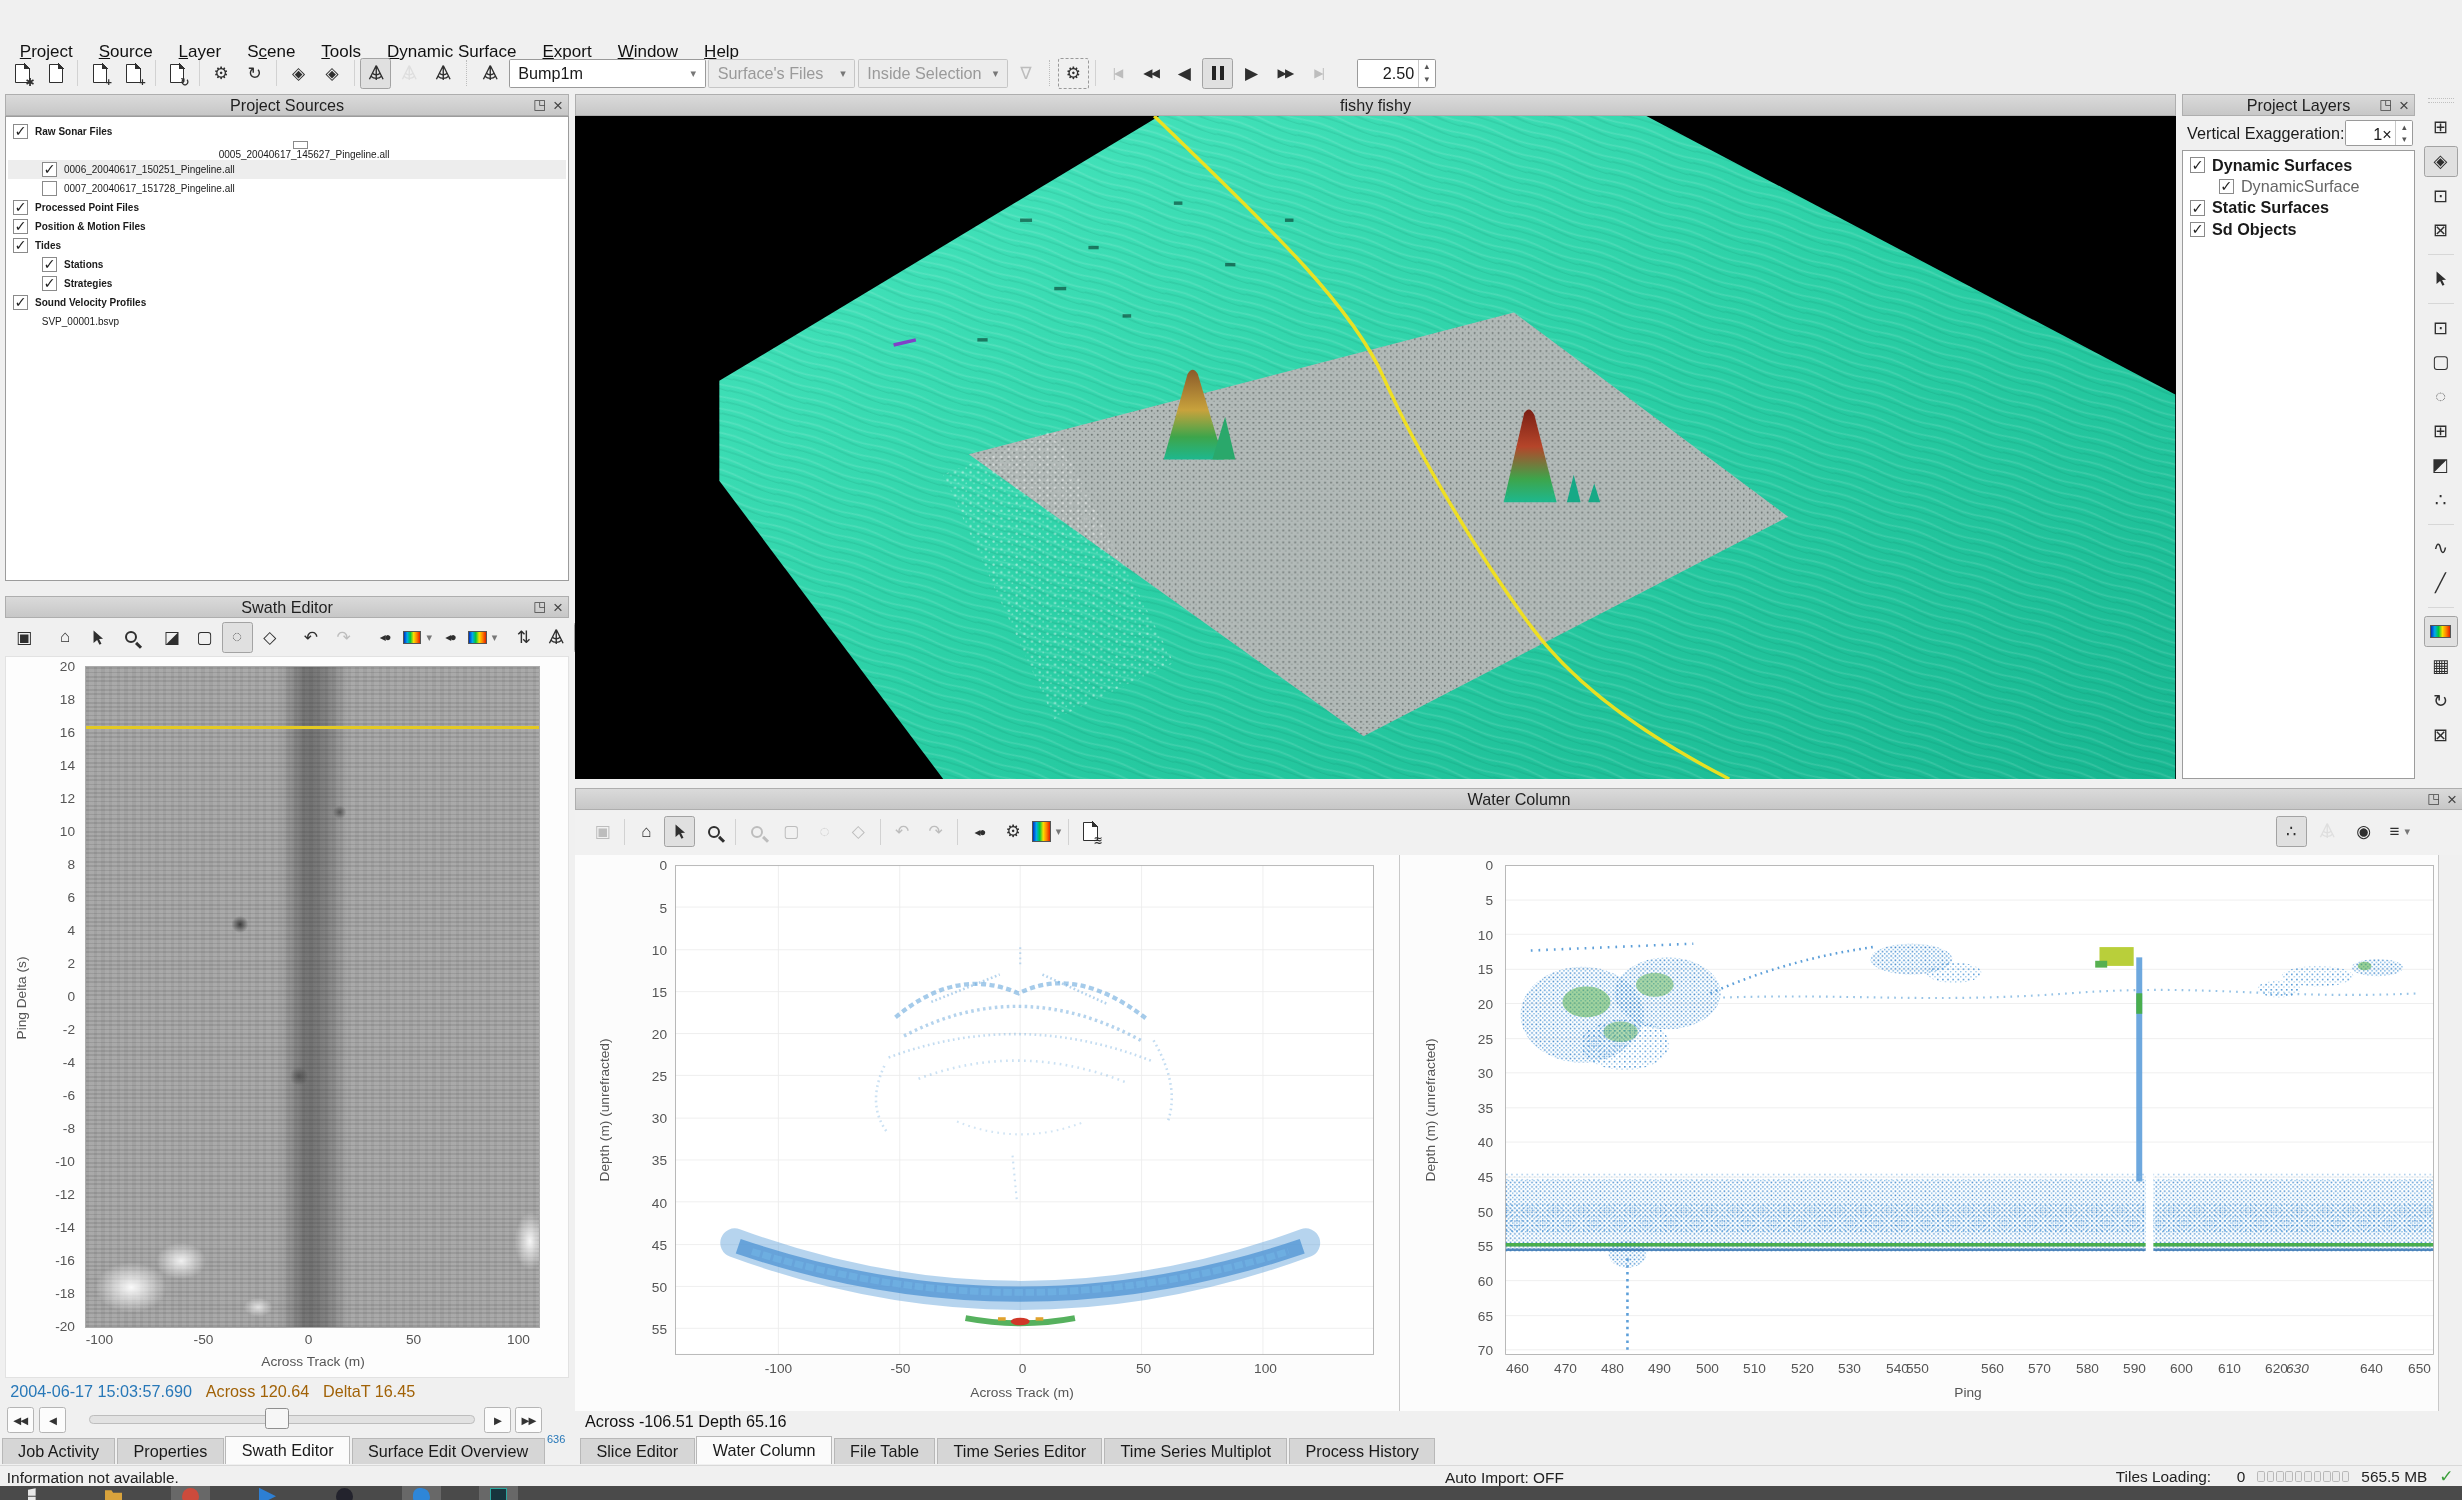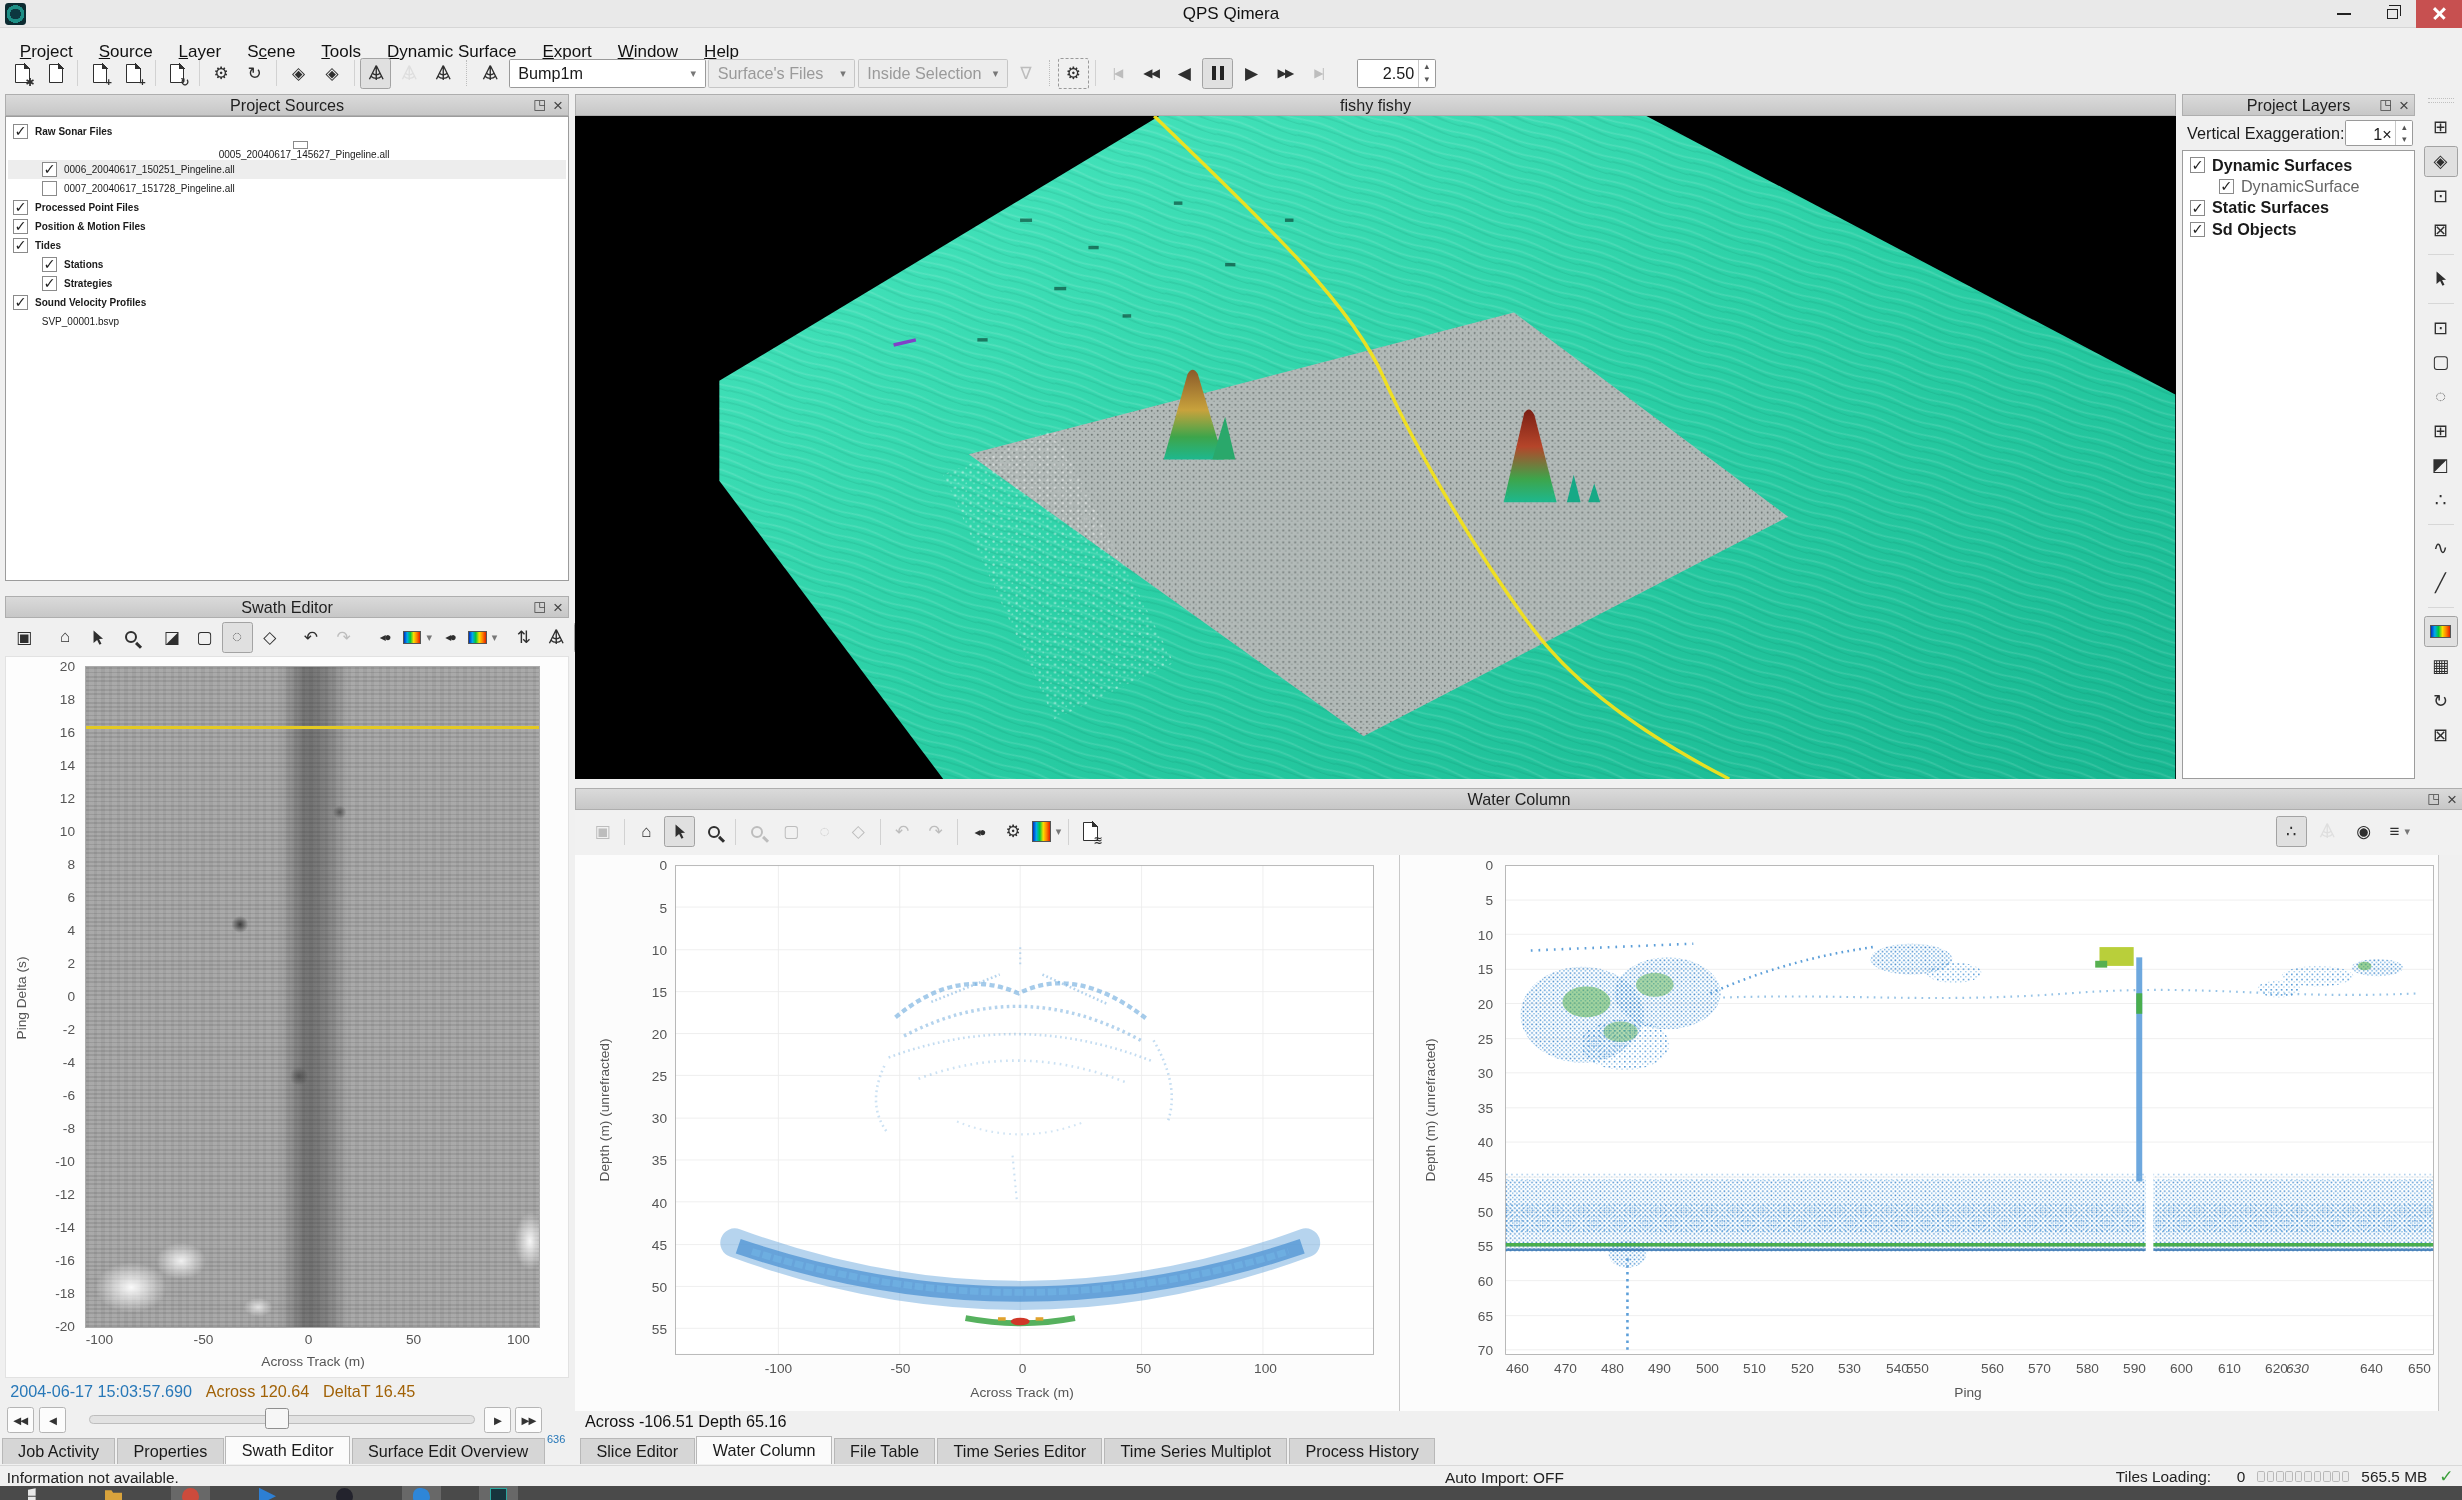--- a/index.html
+++ b/index.html
@@ -145,33 +145,20 @@
   .shape-folder { clip-path:polygon(0 15%, 38% 15%, 48% 30%, 100% 30%, 100% 100%, 0 100%); }
   .shape-win { clip-path:polygon(0 12%, 45% 4%, 45% 47%, 0 47%, 0 53%, 45% 53%, 45% 96%, 0 88%); background:#e8e8e8 !important; }
   .shape-square { border:1.7px solid #2aa8a0; }
   .shape-blob { border-radius:40% 55% 50% 45%; }
 </style>
 </head>
 <body>
 
 <div id="root">
 
-  <div id="titlebar">
-    <div id="app-icon"></div>
-    <div id="win-title">QPS Qimera</div>
-    <button class="wbtn" id="btn-min">
-        <i></i>
-      </button>
-    <button class="wbtn" id="btn-restore">
-        <i></i>
-      </button>
-    <button class="wbtn" id="btn-close">
-        <i></i>
-      </button>
-  </div>
 
   <div id="menubar">
       <button class="menu-item"><u>P</u>roject</button>
       <button class="menu-item"><u>S</u>ource</button>
       <button class="menu-item"><u>L</u>ayer</button>
       <button class="menu-item">S<u>c</u>ene</button>
       <button class="menu-item"><u>T</u>ools</button>
       <button class="menu-item"><u>D</u>ynamic Surface</button>
       <button class="menu-item"><u>E</u>xport</button>
       <button class="menu-item"><u>W</u>indow</button>

